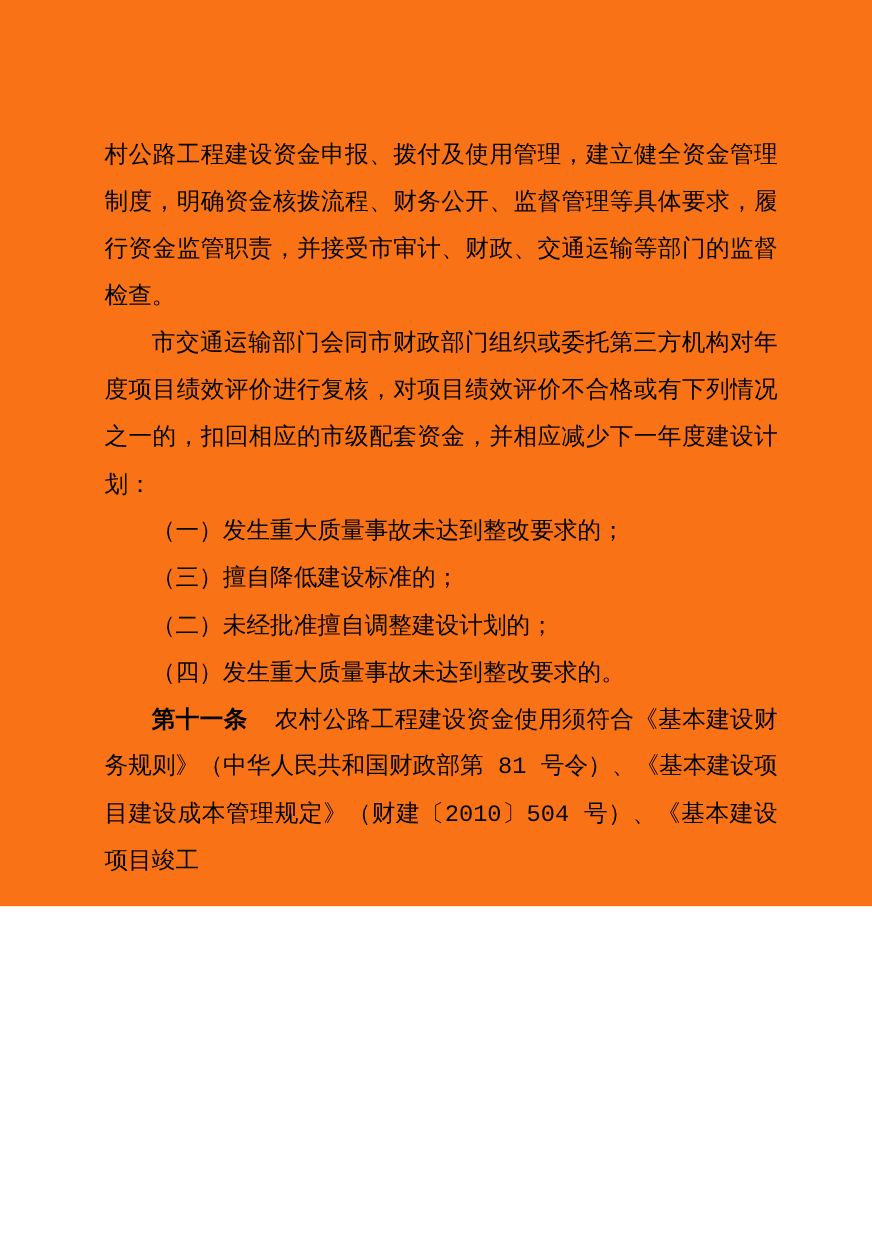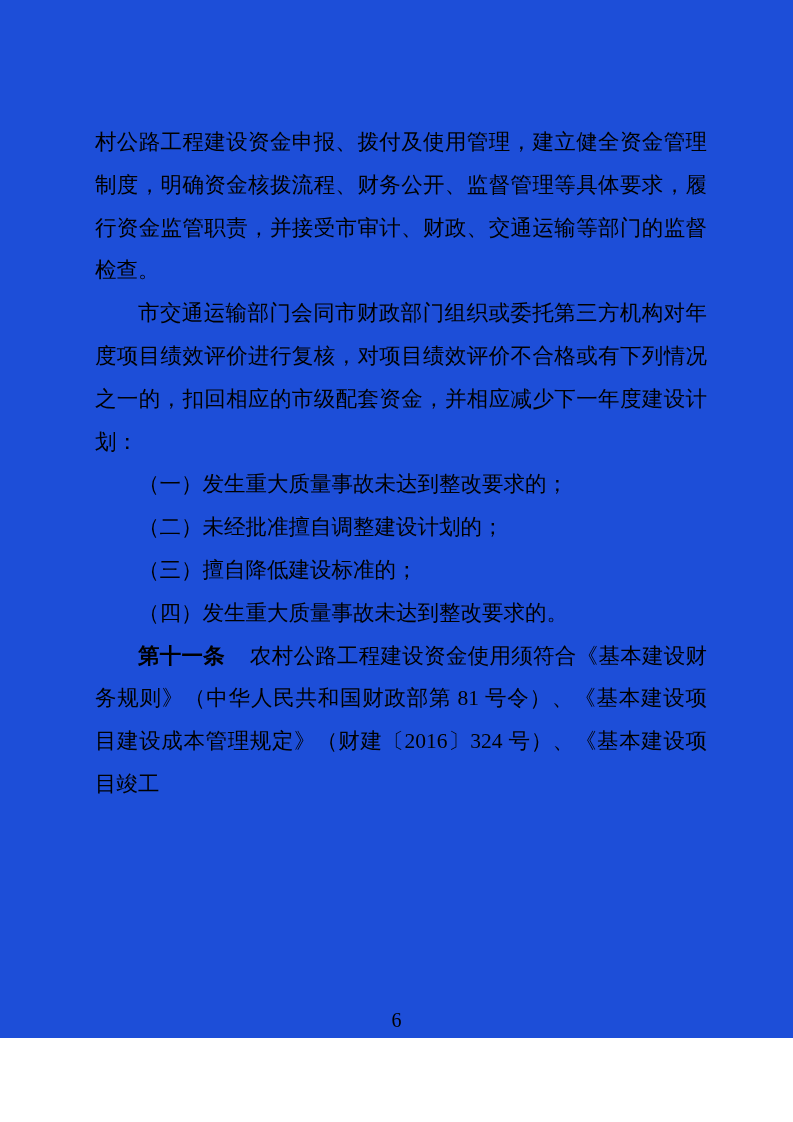--- a/index.html
+++ b/index.html
@@ -3,25 +3,25 @@
 <meta charset="utf-8">
 <style>
   html, body {
     margin: 0;
     padding: 0;
     background: #ffffff;
   }
   .page {
     position: relative;
     width: 793px;
-    height: 1038px;
-    background: #1d4ed8;
+    height: 824px;
+    background: #f97316;
     box-sizing: border-box;
     overflow: hidden;
-    font-family: Liberation Serif, serif;
+    font-family: Liberation Mono, monospace;
     color: #000000;
   }
   .doc-content {
     position: absolute;
     left: 95px;
     top: 121px;
     width: 612px;
     font-size: 21.5px;
     line-height: 42.8px;
     text-align: justify;
@@ -49,21 +49,21 @@
   }
 </style>
 </head>
 <body>
 
 <div class="page">
   <div class="doc-content">
       <p class="para"><span>村公路工程建设资金申报、拨付及使用管理，建立健全资金管理制度，明确资金核拨流程、财务公开、监督管理等具体要求，履行资金监管职责，并接受市审计、财政、交通运输等部门的监督检查。</span></p>
       <p class="para indent"><span>市交通运输部门会同市财政部门组织或委托第三方机构对年度项目绩效评价进行复核，对项目绩效评价不合格或有下列情况之一的，扣回相应的市级配套资金，并相应减少下一年度建设计划：</span></p>
       <p class="para indent"><span>（一）发生重大质量事故未达到整改要求的；</span></p>
+      <p class="para indent"><span>（三）擅自降低建设标准的；</span></p>
       <p class="para indent"><span>（二）未经批准擅自调整建设计划的；</span></p>
-      <p class="para indent"><span>（三）擅自降低建设标准的；</span></p>
       <p class="para indent"><span>（四）发生重大质量事故未达到整改要求的。</span></p>
-      <p class="para indent"><span class="article-label">第十一条</span><span>农村公路工程建设资金使用须符合《基本建设财务规则》（中华人民共和国财政部第 81 号令）、《基本建设项目建设成本管理规定》（财建〔2016〕324 号）、《基本建设项目竣工</span></p>
+      <p class="para indent"><span class="article-label">第十一条</span><span>农村公路工程建设资金使用须符合《基本建设财务规则》（中华人民共和国财政部第 81 号令）、《基本建设项目建设成本管理规定》（财建〔2010〕504 号）、《基本建设项目竣工</span></p>
     </div>
   <div class="page-footer">
     <span>6</span>
   </div>
 </div>
 
 </body></html>

